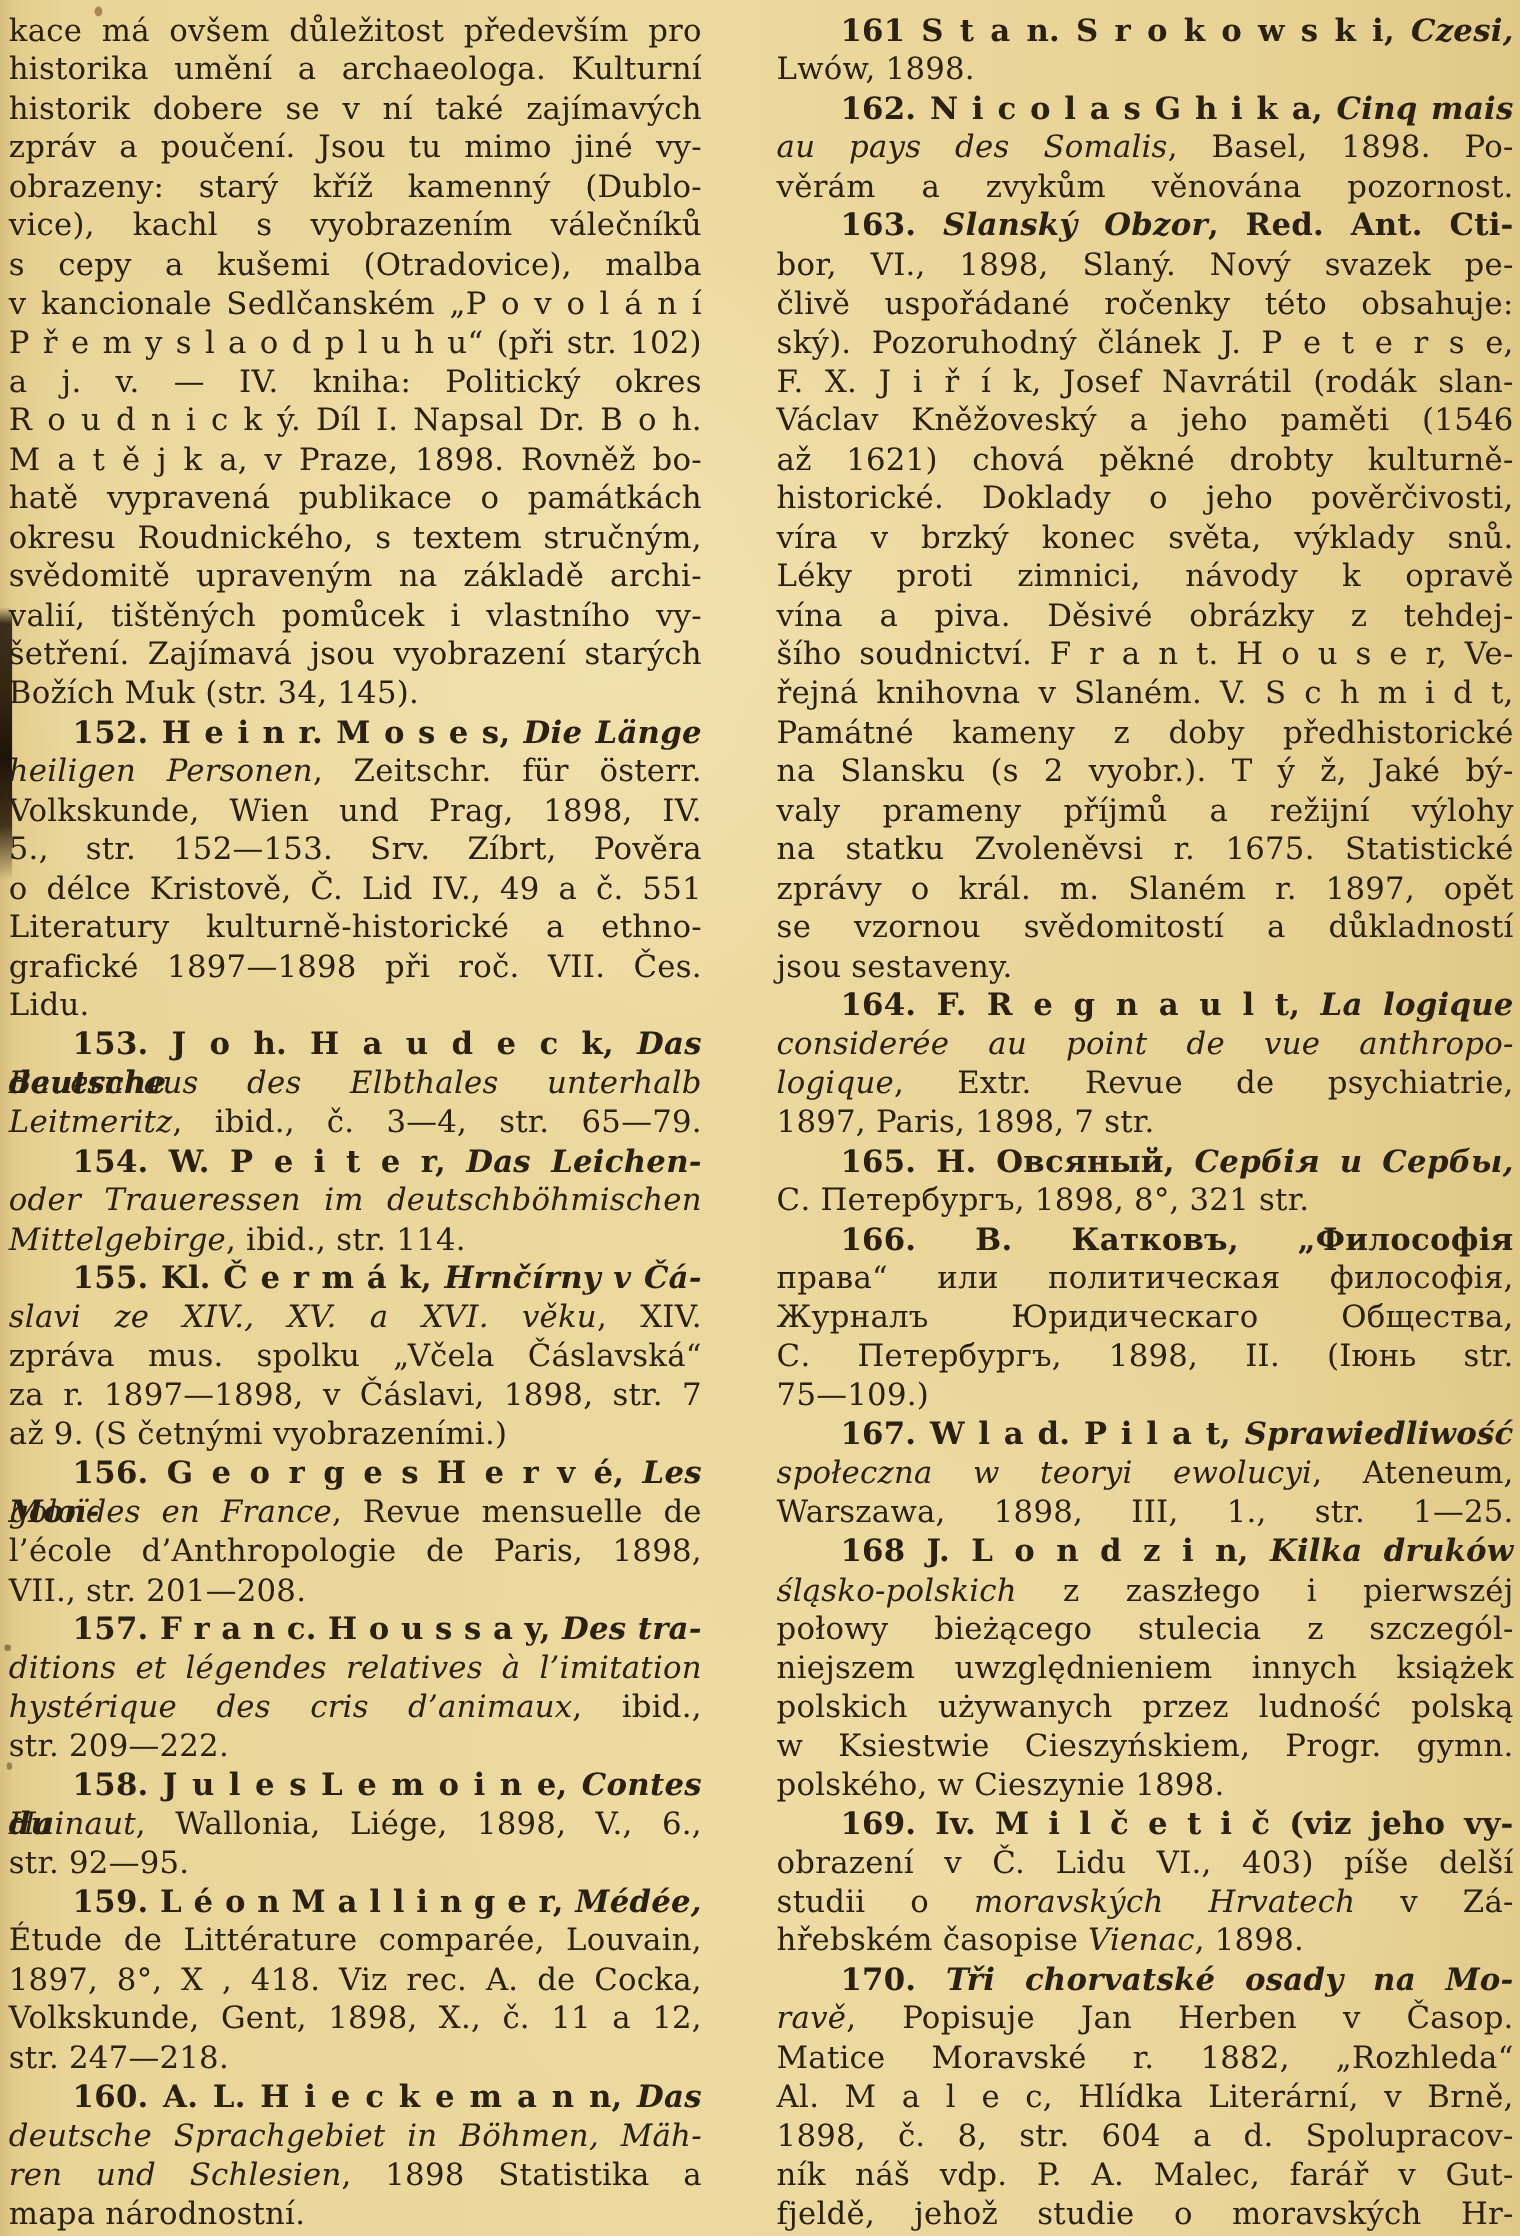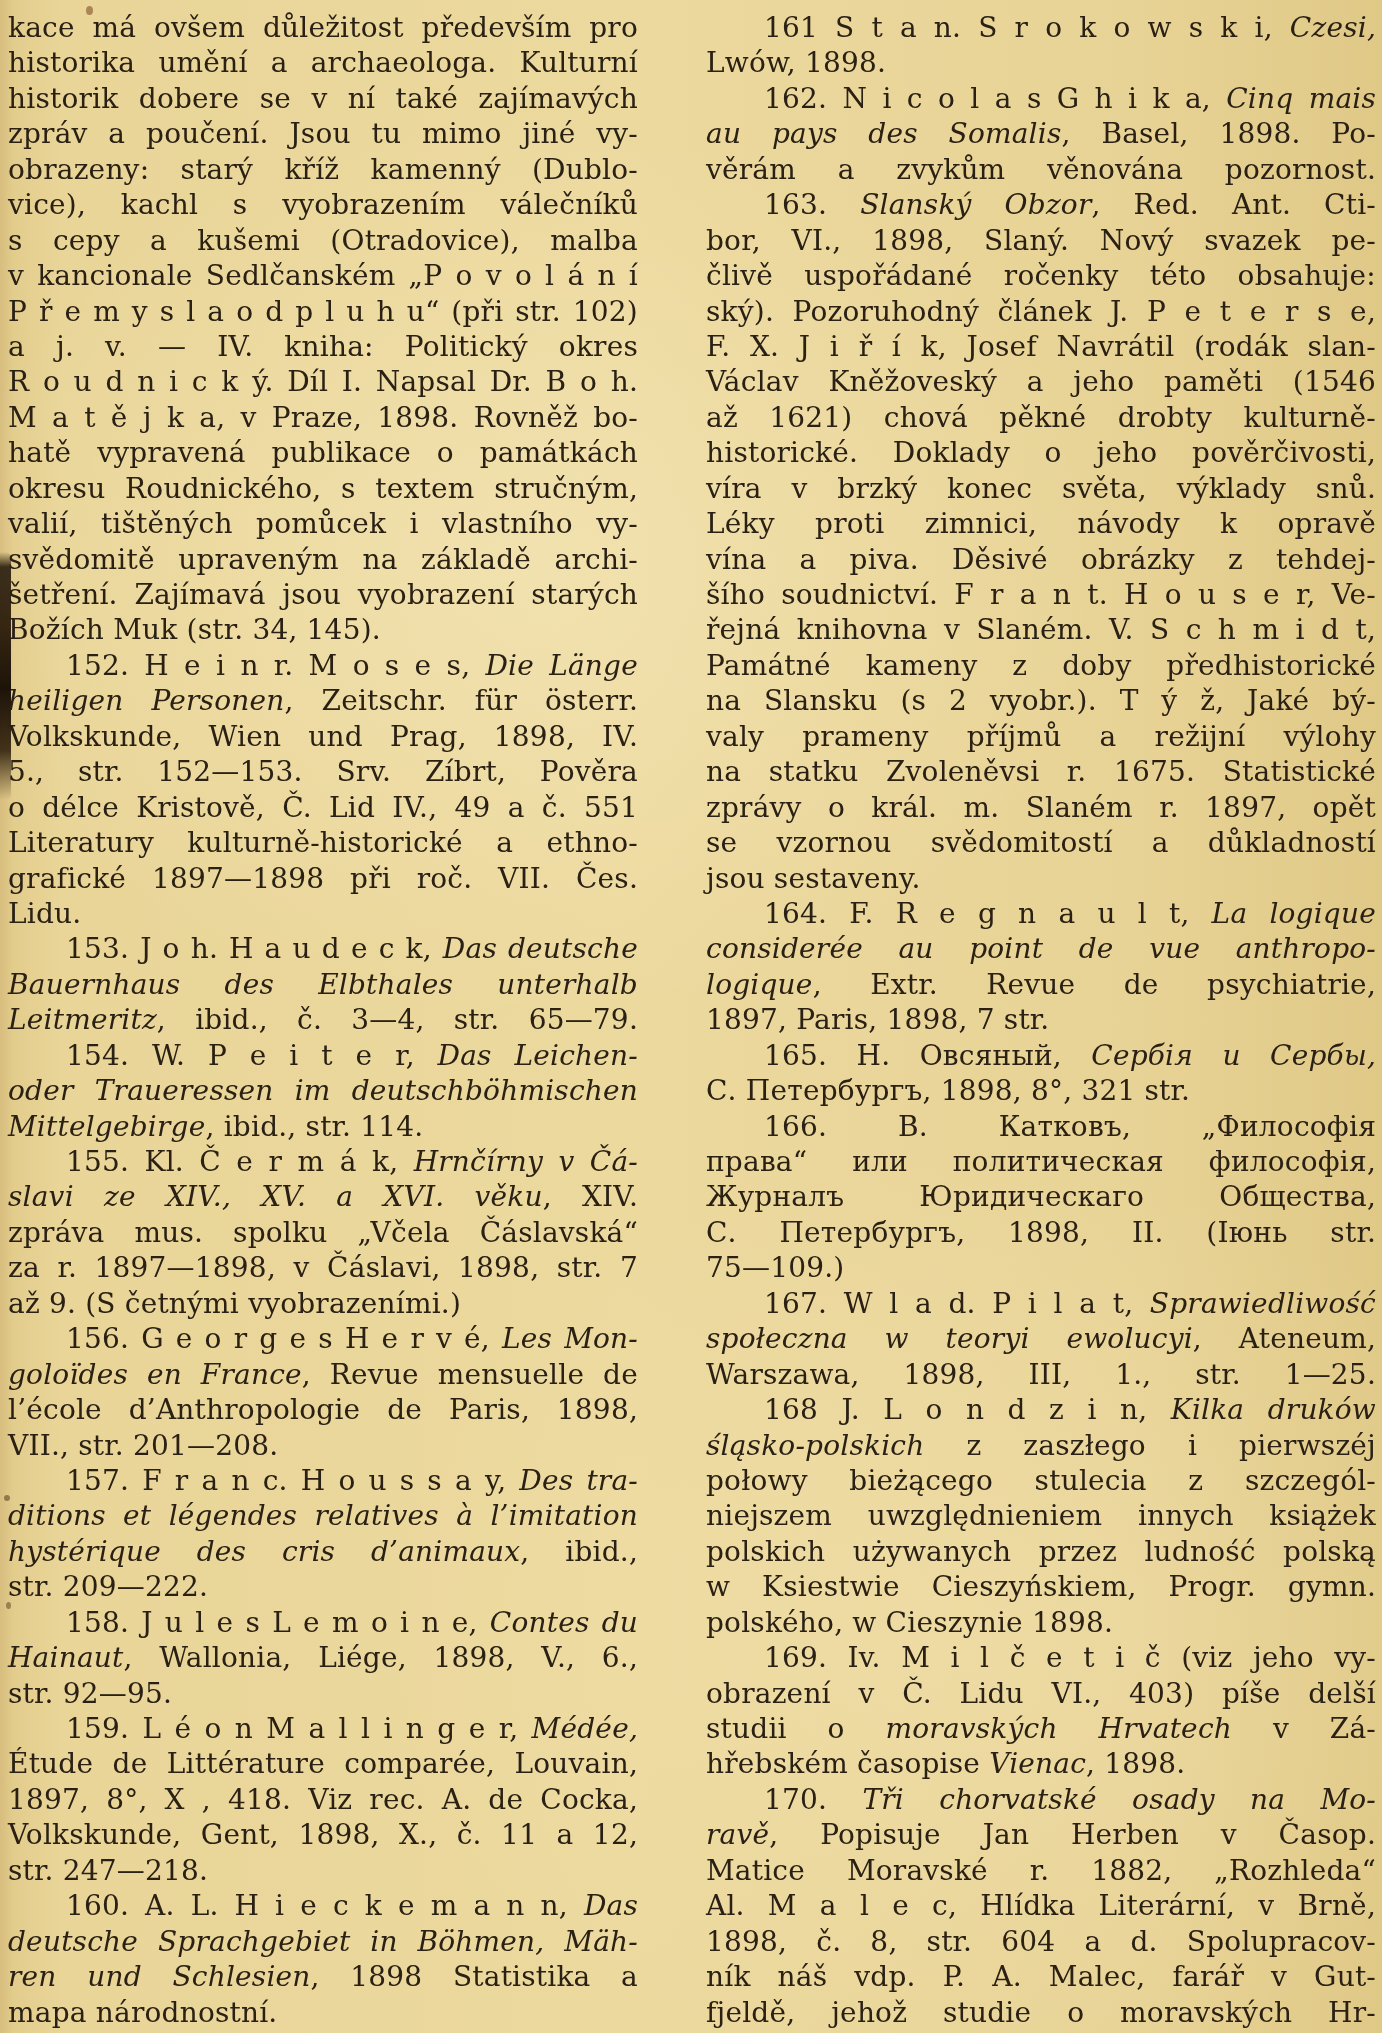--- a/index.html
+++ b/index.html
@@ -14,21 +14,21 @@
     color:#2a2114;
   }
   .col{position:absolute;top:10px;}
   .col-left{left:8px;width:630px;}
   .col-right{left:706px;width:670px;}
   .line{
     height:35.45px;line-height:35.45px;font-size:28px;
     text-align:justify;text-align-last:justify;
     letter-spacing:0.2px;white-space:normal;overflow:visible;
   }
-  .line.ind{text-indent:58px;}
+  .line.ind{text-indent:58px;font-weight:bold;}
   .line.last{text-align-last:left;}
   .it{font-style:italic;}
   .edge-shadow{
     position:absolute;left:0;top:552px;width:11px;height:248px;
     background:linear-gradient(180deg,
       rgba(30,20,8,0) 0%, rgba(30,20,8,0.85) 6%, rgba(45,30,12,0.95) 30%,
       rgba(25,16,6,0.98) 55%, rgba(50,34,14,0.9) 80%, rgba(30,20,8,0) 100%);
     border-radius:0 5px 5px 0;
     box-shadow:2px 40px 14px -6px rgba(60,40,15,0.35), 2px 140px 18px -6px rgba(60,40,15,0.3);
   }
@@ -53,22 +53,22 @@
     <div class="line"><span>obrazeny: starý kříž kamenný (Dublo-</span></div>
     <div class="line"><span>vice), kachl s vyobrazením válečníků</span></div>
     <div class="line"><span>s cepy a kušemi (Otradovice), malba</span></div>
     <div class="line"><span>v kancionale Sedlčanském „P o v o l á n í</span></div>
     <div class="line"><span>P ř e m y s l a o d p l u h u“ (při str. 102)</span></div>
     <div class="line"><span>a j. v. — IV. kniha: Politický okres</span></div>
     <div class="line"><span>R o u d n i c k ý. Díl I. Napsal Dr. B o h.</span></div>
     <div class="line"><span>M a t ě j k a, v Praze, 1898. Rovněž bo-</span></div>
     <div class="line"><span>hatě vypravená publikace o památkách</span></div>
     <div class="line"><span>okresu Roudnického, s textem stručným,</span></div>
+    <div class="line"><span>svědomitě upraveným na základě archi-</span></div>
     <div class="line"><span>valií, tištěných pomůcek i vlastního vy-</span></div>
-    <div class="line"><span>svědomitě upraveným na základě archi-</span></div>
     <div class="line"><span>šetření. Zajímavá jsou vyobrazení starých</span></div>
     <div class="line last"><span>Božích Muk (str. 34, 145).</span></div>
     <div class="line ind"><span>152. H e i n r. M o s e s, </span><span class="it">Die Länge</span></div>
     <div class="line"><span class="it">heiligen Personen</span><span>, Zeitschr. für österr.</span></div>
     <div class="line"><span>Volkskunde, Wien und Prag, 1898, IV.</span></div>
     <div class="line"><span>5., str. 152—153. Srv. Zíbrt, Pověra</span></div>
     <div class="line"><span>o délce Kristově, Č. Lid IV., 49 a č. 551</span></div>
     <div class="line"><span>Literatury kulturně-historické a ethno-</span></div>
     <div class="line"><span>grafické 1897—1898 při roč. VII. Čes.</span></div>
     <div class="line last"><span>Lidu.</span></div>

